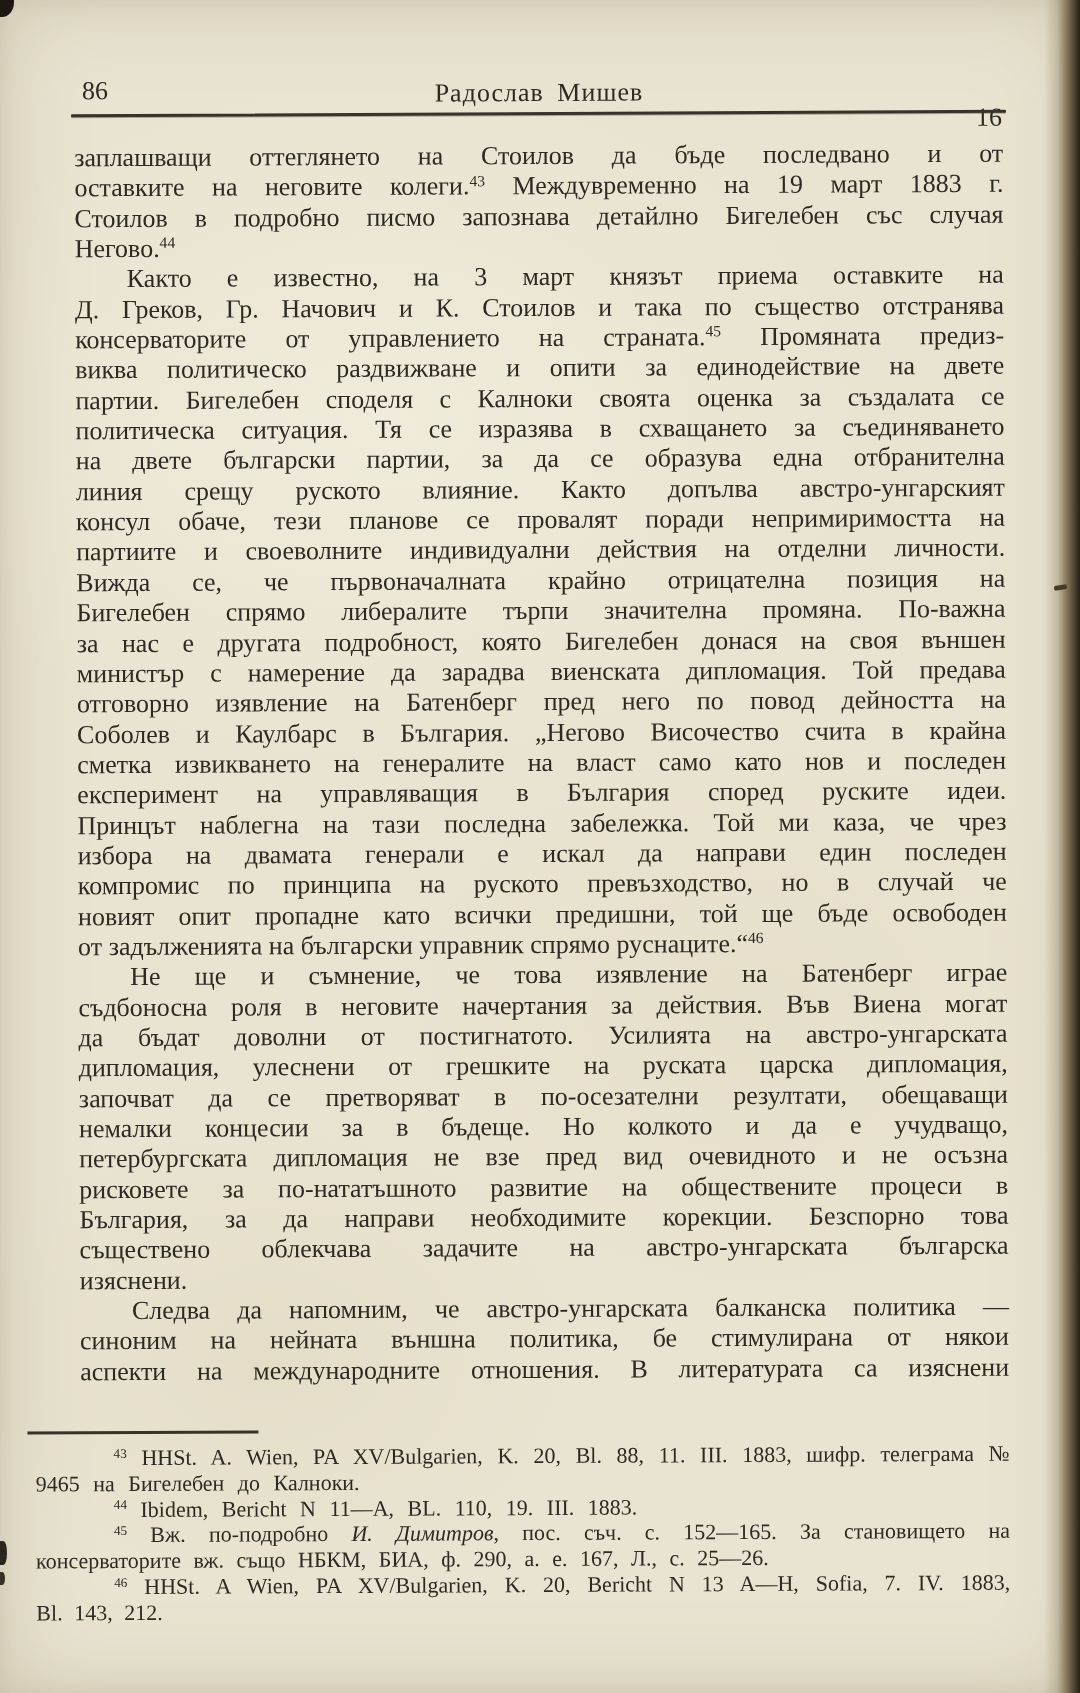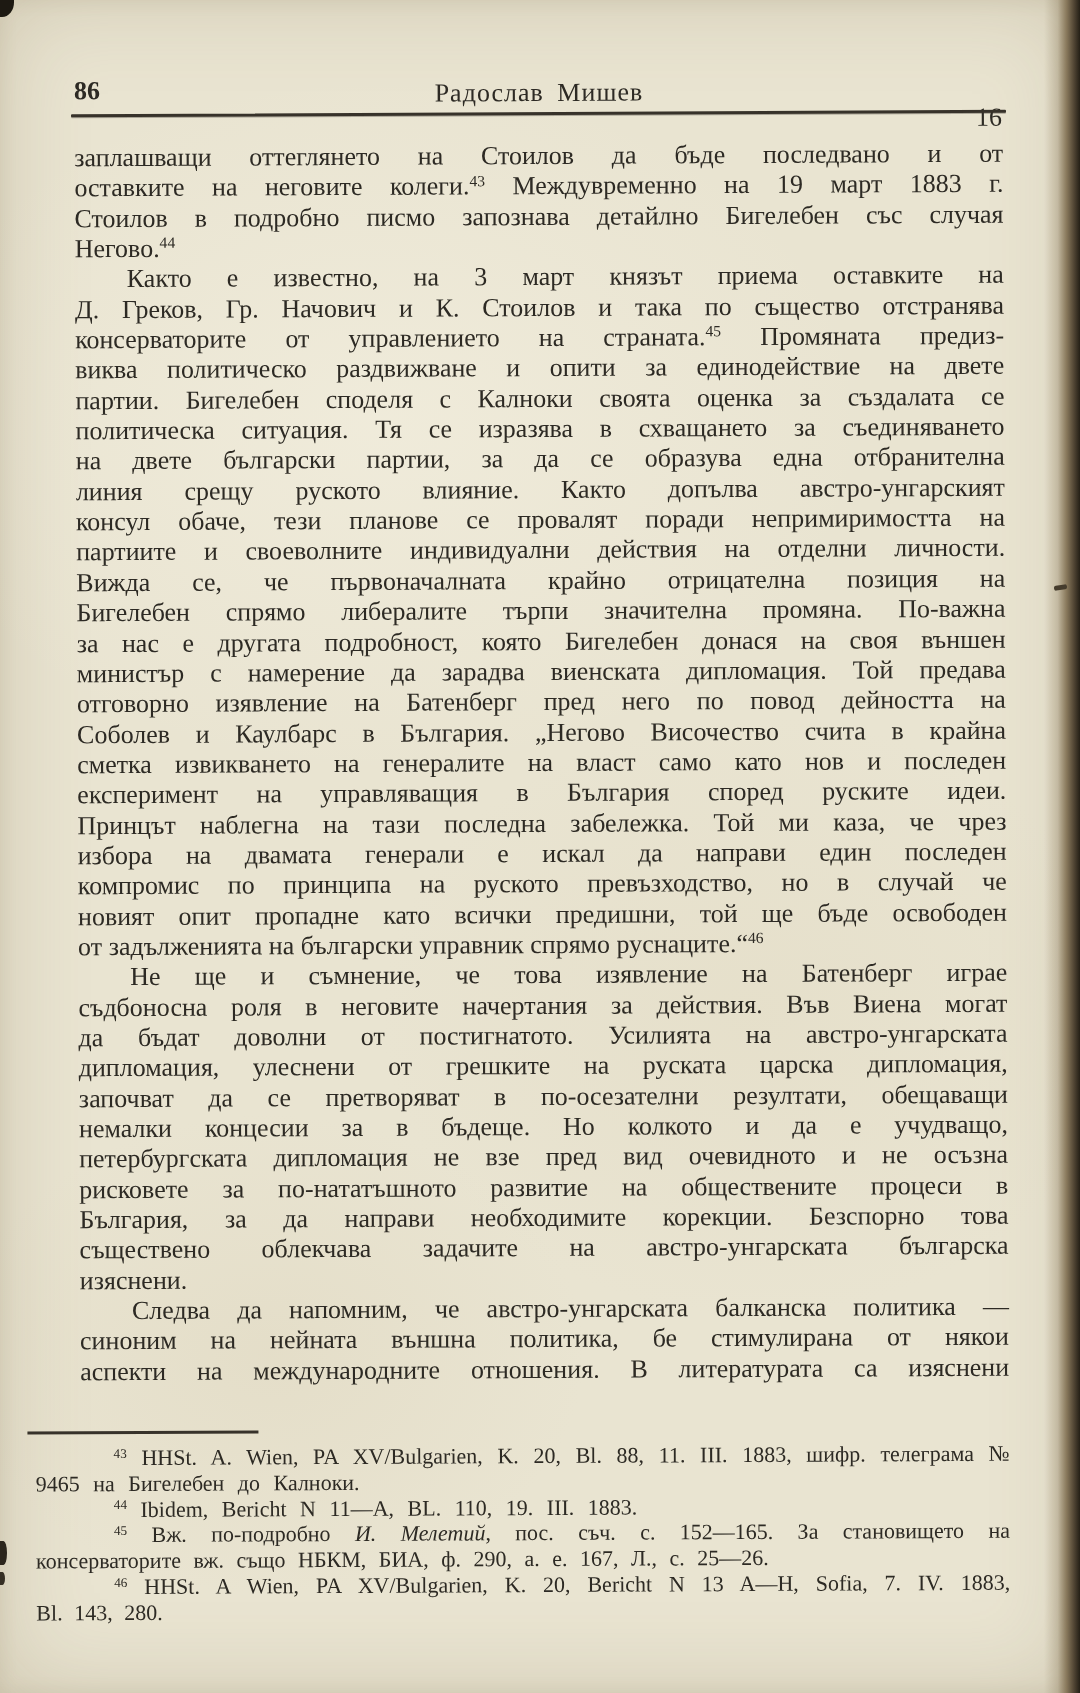--- a/index.html
+++ b/index.html
@@ -14,21 +14,21 @@
       radial-gradient(ellipse 500px 400px at 70% 60%, rgba(226,219,196,.5), rgba(226,219,196,0) 75%),
       radial-gradient(ellipse 420px 320px at 25% 80%, rgba(222,214,190,.45), rgba(222,214,190,0) 75%),
       #e9e4d1;
     box-shadow: inset 0 0 90px rgba(118,100,62,.22), inset 0 0 18px rgba(118,100,62,.12);
     font-family:"Liberation Serif","DejaVu Serif",serif;
     color:var(--ink,#2d2a24);
   }
   .content{position:absolute;inset:0;transform:rotate(-0.28deg);transform-origin:50% 55%;}
   
   .hdr{position:absolute;top:74px;left:78px;right:72px;height:34px;font-size:26px;}
-  .hdr .pnl{position:absolute;left:0;top:0;font-weight:bold;}
+  .hdr .pnl{position:absolute;left:8px;top:0;}
   .hdr .ttl{position:absolute;left:0;right:0;text-align:center;top:4px;letter-spacing:1px;word-spacing:6px;}
   .hdr .pnr{position:absolute;right:2px;top:6px;margin-top:25px;}
   .hdr-rule{position:absolute;top:112px;left:75px;right:70px;height:3px;background:#37322a;border-radius:1px;box-shadow:0 1px 0 rgba(55,50,42,.35);}
   
   .bodytxt{position:absolute;top:141px;left:78px;width:929px;font-size:26px;}
   .line{height:30.35px;line-height:30.35px;text-align:justify;text-align-last:left;white-space:nowrap;}
   .line.j{white-space:normal;text-align-last:justify;}
   .para.ind .line:first-child{text-indent:52px;}
   .sup{font-size:60%;position:relative;top:-0.55em;letter-spacing:0;}
   .it{font-style:italic;}
@@ -114,26 +114,26 @@
     <div class="fn-rule"></div>
     <div class="fnotes" id="footnotes">
         <div>
           <div class="fline find j"><span class="sup">43</span><span> HHSt. A. Wien, PA XV/Bulgarien, K. 20, Bl. 88, 11. III. 1883, шифр. телеграма №</span></div>
           <div class="fline" style="word-spacing: 8px;"><span>9465 на Бигелебен до Калноки.</span></div>
         </div>
         <div>
           <div class="fline find" style="word-spacing: 8px;"><span class="sup">44</span><span> Ibidem, Bericht N 11—A, BL. 110, 19. III. 1883.</span></div>
         </div>
         <div>
-          <div class="fline find j"><span class="sup">45</span><span> Вж. по-подробно </span><span class="it">И. Мелетий</span><span>, пос. съч. с. 152—165. За становището на</span></div>
+          <div class="fline find j"><span class="sup">45</span><span> Вж. по-подробно </span><span class="it">И. Димитров</span><span>, пос. съч. с. 152—165. За становището на</span></div>
           <div class="fline" style="word-spacing: 7px;"><span>консерваторите вж. също НБКМ, БИА, ф. 290, а. е. 167, Л., с. 25—26.</span></div>
         </div>
         <div>
           <div class="fline find j"><span class="sup">46</span><span> HHSt. A Wien, PA XV/Bulgarien, K. 20, Bericht N 13 A—H, Sofia, 7. IV. 1883,</span></div>
-          <div class="fline" style="word-spacing: 6px;"><span>Bl. 143, 280.</span></div>
+          <div class="fline" style="word-spacing: 6px;"><span>Bl. 143, 212.</span></div>
         </div>
       </div>
 
   </div>
 
   <div class="edge-right"></div>
   <div class="speck-a"></div>
   <div class="speck-b"></div>
   <div class="speck-c"></div>
   <div class="notch"></div>

